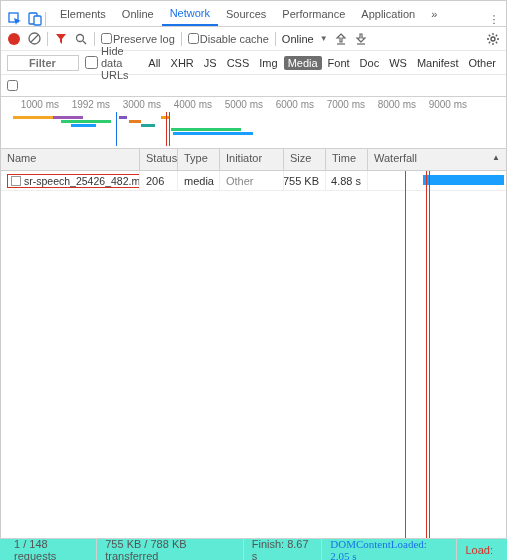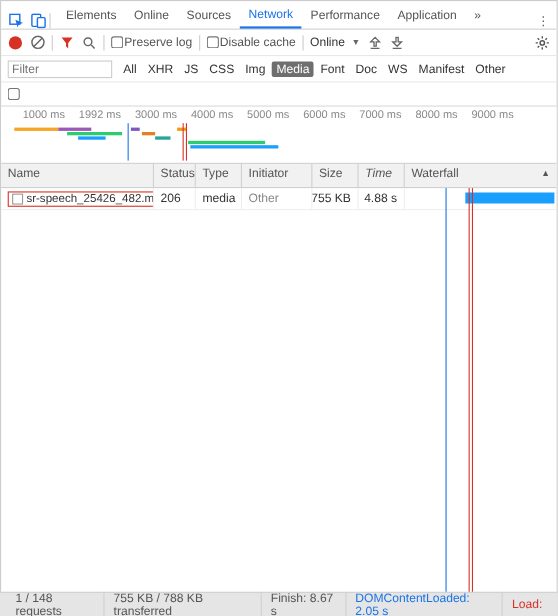--- a/index.html
+++ b/index.html
@@ -16,21 +16,21 @@
 .rec-dot { width: 12px; height: 12px; border-radius: 50%; background: #d93025; }
 .tb-icon { width: 14px; height: 14px; display: flex; align-items: center; justify-content: center; color: #666; }
 .funnel { color: #d93025 !important; }
 .vdiv { width: 1px; height: 14px; background: #ccc; }
 .chk { display: flex; align-items: center; gap: 1px; color: #555; }
 .chk input { width: 11px; height: 11px; }
 .online-sel { border: none; background: transparent; font-size: 11px; color: #333; }
 .gear { margin-left: auto; }
 
 .filterbar { display: flex; align-items: center; height: 24px; padding: 0 6px; gap: 6px; border-bottom: 1px solid #e8e8e8; }
-.filter-input { width: 95px; border: 1px solid #ccc; font-size: 11px; padding: 1px 3px; color: #888; }
+.filter-input { width: 72px; border: 1px solid #ccc; font-size: 11px; padding: 1px 21px; color: #888; font-weight: bold; }
 .hide-urls { display: flex; align-items: center; gap: 3px; color: #555; }
 .type-filters { display: flex; align-items: center; gap: 2px; }
 .type-filter { padding: 1px 4px; color: #333; cursor: pointer; border-radius: 2px; font-size: 11px; }
 .type-filter.active { background: #6e6e6e; color: #fff; }
 
 .samesite { height: 22px; display: flex; align-items: center; padding: 0 6px; gap: 4px; border-bottom: 1px solid #d0d0d0; color: #555; }
 .samesite input { width: 11px; height: 11px; }
 
 .timeline { height: 52px; border-bottom: 1px solid #d0d0d0; position: relative; background: #fff; }
 .timeline-ticks { display: flex; padding-left: 10px; padding-top: 2px; font-size: 10px; color: #888; gap: 3px; }
@@ -39,44 +39,44 @@
 .tl-bar { position: absolute; height: 3px; }
 .vline { position: absolute; top: 0; bottom: 0; width: 1px; }
 
 .grid-header { display: flex; height: 22px; background: #f1f1f1; border-bottom: 1px solid #d0d0d0; }
 .gh { border-right: 1px solid #d0d0d0; padding: 3px 6px; color: #555; font-size: 11px; }
 .gh.name { width: 139px; }
 .gh.status { width: 38px; }
 .gh.type { width: 42px; }
 .gh.initiator { width: 64px; }
 .gh.size { width: 42px; }
-.gh.time { width: 42px; font-style: italic; }
+.gh.time { width: 42px; }
 .gh.waterfall { flex: 1; position: relative; border-right: none; }
 .sort-arrow { position: absolute; right: 6px; top: 4px; font-size: 8px; color: #555; }
 
 .grid-body { height: 373px; overflow: auto; position: relative; }
 .row { display: flex; height: 20px; align-items: center; border-bottom: 1px solid #eee; }
 .cell { border-right: 1px solid #eee; padding: 0 6px; font-size: 11px; height: 100%; display: flex; align-items: center; overflow: hidden; white-space: nowrap; }
 .cell.name { width: 139px; }
 .cell.status { width: 38px; }
 .cell.type { width: 42px; }
 .cell.initiator { width: 64px; color: #888; }
 .cell.size { width: 42px; justify-content: flex-end; }
 .cell.time { width: 42px; justify-content: flex-end; }
 .cell.waterfall { flex: 1; border-right: none; position: relative; }
 .name-box { border: 1px solid #d93025; padding: 0 3px; display: flex; align-items: center; gap: 3px; font-size: 10.5px; }
 .file-ico { width: 10px; height: 10px; border: 1px solid #999; background: #fff; }
 
 .wf-vline { position: absolute; top: 0; width: 1px; height: 395px; }
 .wf-bar { position: absolute; top: 4px; height: 10px; background: #1a9fff; }
 
-.statusbar { position: absolute; bottom: 0; left: 0; right: 0; height: 22px; border-top: 1px solid #d0d0d0; background: #e5e5e5; display: flex; align-items: center; padding: 0 6px; font-size: 11px; color: #555; gap: 0; }
+.statusbar { position: absolute; bottom: 0; left: 0; right: 0; height: 22px; border-top: 1px solid #d0d0d0; background: #5eead4; display: flex; align-items: center; padding: 0 6px; font-size: 11px; color: #555; gap: 0; }
 .statusbar .seg { padding: 0 8px; border-right: 1px solid #d0d0d0; }
 .statusbar .seg:last-child { border-right: none; }
-.blue-txt { color: #1a73e8; }
+.blue-txt { color: #1a73e8; font-family: Liberation Serif, serif; }
 .red-txt { color: #d93025; }
 </style>
 </head>
 <body>
 
 <div class="topbar">
   <div class="tool-icon">
       <svg width="14" height="14" viewBox="0 0 14 14">
         <rect x="1" y="1" width="9" height="9" fill="none" stroke="#1a73e8" stroke-width="1.3"></rect>
         <path d="M6 6 L13 9 L9 10 L8 13 Z" fill="#1a73e8"></path>
@@ -85,22 +85,22 @@
   <div class="tool-icon">
       <svg width="14" height="14" viewBox="0 0 14 14">
         <rect x="1" y="1" width="8" height="11" rx="1" fill="none" stroke="#1a73e8" stroke-width="1.3"></rect>
         <rect x="6" y="4" width="7" height="9" rx="1" fill="#fff" stroke="#1a73e8" stroke-width="1.3"></rect>
       </svg>
     </div>
   <div class="vdiv"></div>
   <div class="tabs">
     <div class="tab">Elements</div>
     <div class="tab">Online</div>
+    <div class="tab active">Network</div>
     <div class="tab">Sources</div>
-    <div class="tab active">Network</div>
     <div class="tab">Performance</div>
     <div class="tab">Application</div>
     <div class="tab">»</div>
   </div>
   <div class="right-icons">
     <div>⋮</div>
 
   </div>
 </div>
 
@@ -154,20 +154,24 @@
   <div class="tb-icon gear">
       <svg width="14" height="14" viewBox="0 0 14 14">
         <circle cx="7" cy="7" r="2" fill="none" stroke="#555" stroke-width="1.3"></circle>
         <path d="M7 1 L7 3 M7 11 L7 13 M1 7 L3 7 M11 7 L13 7 M2.8 2.8 L4.2 4.2 M9.8 9.8 L11.2 11.2 M2.8 11.2 L4.2 9.8 M9.8 4.2 L11.2 2.8" stroke="#555" stroke-width="1.3"></path>
       </svg>
     </div>
 </div>
 
 <div class="filterbar">
   <input class="filter-input" placeholder="Filter" style="">
+  <label class="hide-urls">
+      <input type="checkbox" style="">
+      <span>Hide data URLs</span>
+    </label>
   <div class="type-filters">
     <span class="type-filter">All</span>
     <span class="type-filter">XHR</span>
     <span class="type-filter">JS</span>
     <span class="type-filter">CSS</span>
     <span class="type-filter">Img</span>
     <span class="type-filter active">Media</span>
     <span class="type-filter">Font</span>
     <span class="type-filter">Doc</span>
     <span class="type-filter">WS</span>

